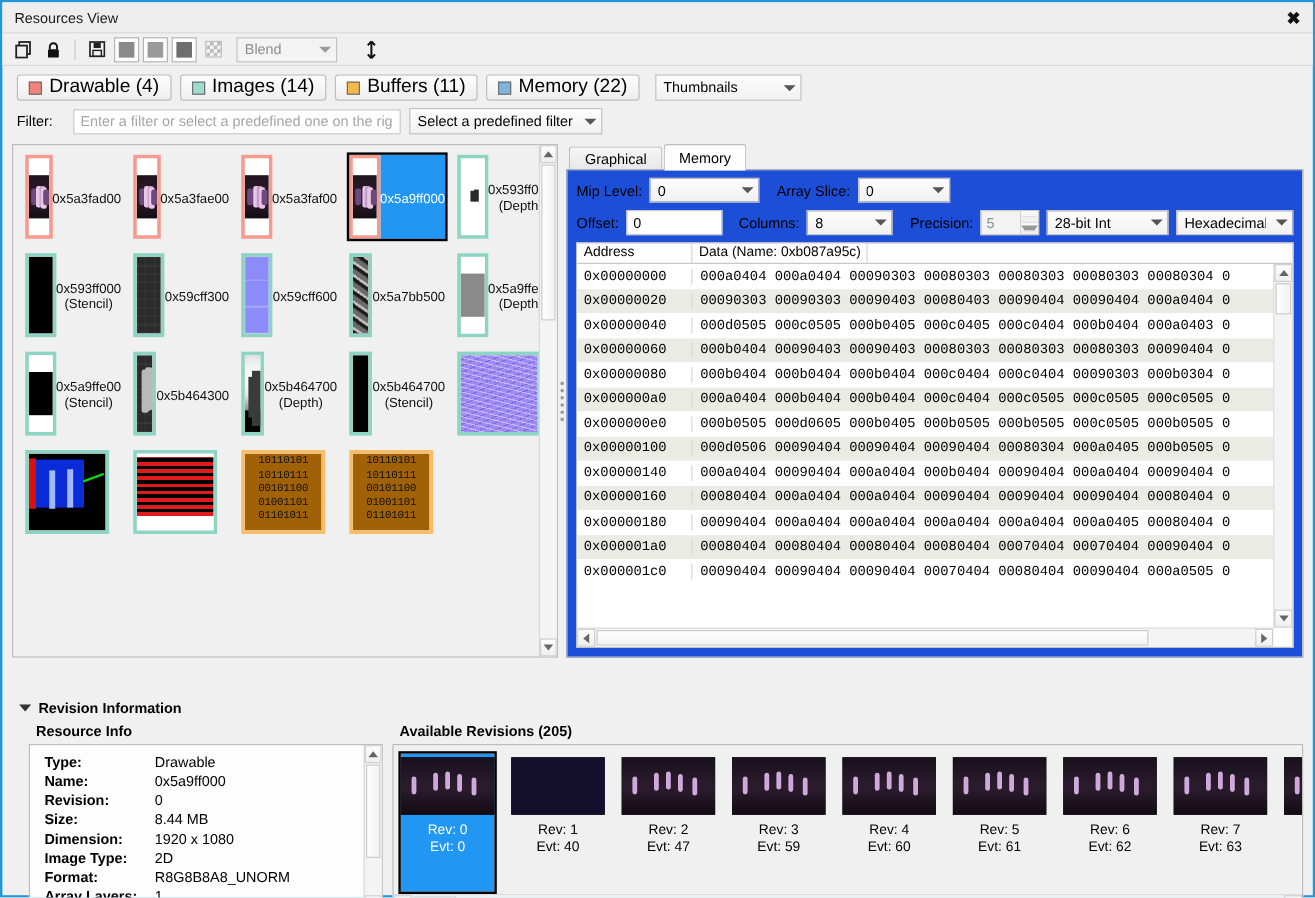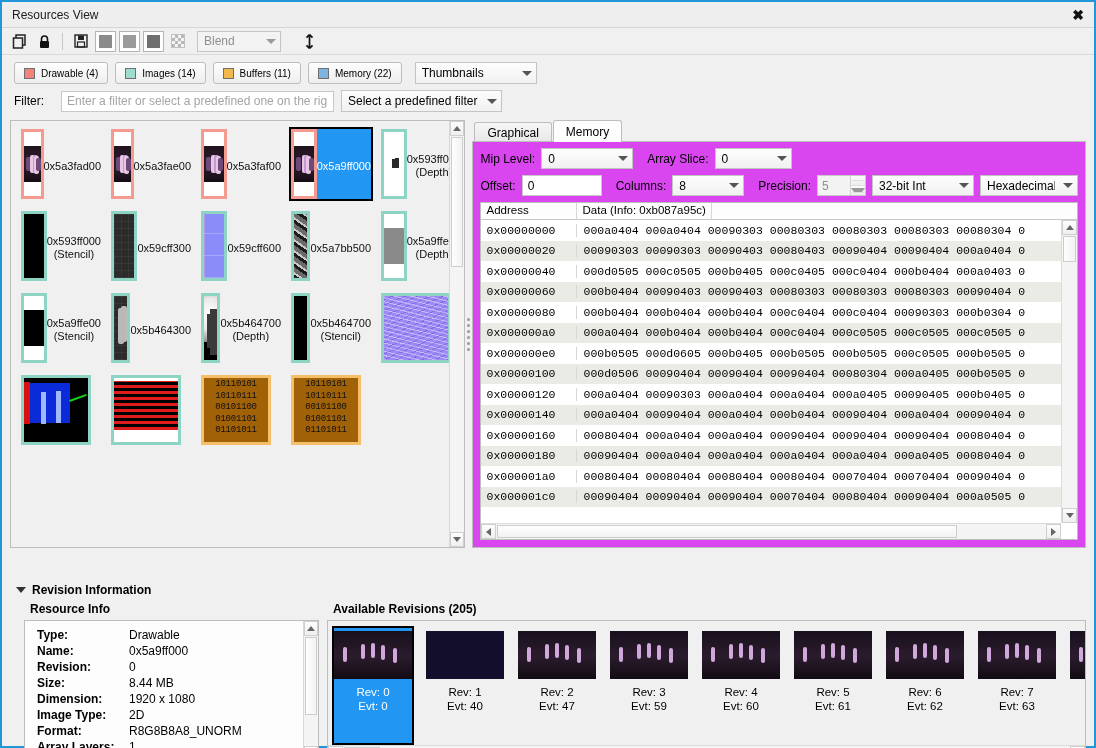--- a/index.html
+++ b/index.html
@@ -94,21 +94,21 @@
   .typerow {
     display: flex; align-items: center; gap: 7px;
     padding: 7px 10px 4px 12px;
   }
   .typebtn {
     height: 22px;
     border: 1px solid #bdbdbd; border-radius: 3px;
     background: linear-gradient(#fdfdfd, #eeeeee);
     display: inline-flex; align-items: center; gap: 6px;
     padding: 0 9px;
-    font-size: 10px; cursor: pointer;
+    font-size: 16px; cursor: pointer;
   }
   .sw { width: 11px; height: 11px; border: 1px solid #6f6f6f; display: inline-block; }
 
   
   .filterrow {
     display: flex; align-items: center; gap: 7px;
     padding: 2px 10px 5px 12px;
   }
   .filterrow .lbl { font-size: 12px; }
   .txtinput {
@@ -286,21 +286,21 @@
     background: linear-gradient(#f6f6f6,#e7e7e7);
     display: flex; align-items: center; font-size: 12px;
     cursor: pointer; margin-right: 1px;
   }
   .tab.active {
     height: 22px; background: #fdfdfd; position: relative; z-index: 2;
   }
   .tabbody {
     flex: 1;
     border: 1px solid #bdbdbd;
-    background: #d946ef;
+    background: #1d4ed8;
     padding: 6px 7px 7px 7px;
     display: flex; flex-direction: column;
     margin-top: -1px;
   }
   .ctrlrow { display: flex; align-items: center; gap: 6px; margin-bottom: 6px; }
   .ctrlrow .lbl { font-size: 12px; }
   .spin {
     display: inline-flex; height: 21px; border: 1px solid #c8c8c8; background: #f3f3f3;
   }
   .spin input {
@@ -749,33 +749,33 @@
             <div class="btns">
               <div>
                   <div class="tri-up-s"></div>
                 </div>
               <div>
                   <div class="tri-dn-s"></div>
                 </div>
             </div>
           </div>
           <div class="combo dark" style="width:102px">
-            <span class="cval">32-bit Int</span>
+            <span class="cval">28-bit Int</span>
             <span class="arrow-dn"></span>
           </div>
           <div class="combo dark" style="width:98px">
             <span class="cval">Hexadecimal</span>
             <span class="arrow-dn"></span>
           </div>
         </div>
 
         <div class="memwrap">
           <div class="memhead">
             <div class="hcell addr">Address</div>
-            <div class="hcell">Data  (Info: 0xb087a95c)</div>
+            <div class="hcell">Data  (Name: 0xb087a95c)</div>
           </div>
           <div class="memrows" id="memrows">
               <div class="memrow">
                 <div class="addr">0x00000000</div>
                 <div class="data">000a0404 000a0404 00090303 00080303 00080303 00080303 00080304 0</div>
               </div>
               <div class="memrow">
                 <div class="addr">0x00000020</div>
                 <div class="data">00090303 00090303 00090403 00080403 00090404 00090404 000a0404 0</div>
               </div>
@@ -795,24 +795,20 @@
                 <div class="addr">0x000000a0</div>
                 <div class="data">000a0404 000b0404 000b0404 000c0404 000c0505 000c0505 000c0505 0</div>
               </div>
               <div class="memrow">
                 <div class="addr">0x000000e0</div>
                 <div class="data">000b0505 000d0605 000b0405 000b0505 000b0505 000c0505 000b0505 0</div>
               </div>
               <div class="memrow">
                 <div class="addr">0x00000100</div>
                 <div class="data">000d0506 00090404 00090404 00090404 00080304 000a0405 000b0505 0</div>
-              </div>
-              <div class="memrow">
-                <div class="addr">0x00000120</div>
-                <div class="data">000a0404 00090303 000a0404 000a0404 000a0405 00090405 000b0405 0</div>
               </div>
               <div class="memrow">
                 <div class="addr">0x00000140</div>
                 <div class="data">000a0404 00090404 000a0404 000b0404 00090404 000a0404 00090404 0</div>
               </div>
               <div class="memrow">
                 <div class="addr">0x00000160</div>
                 <div class="data">00080404 000a0404 000a0404 00090404 00090404 00090404 00080404 0</div>
               </div>
               <div class="memrow">

